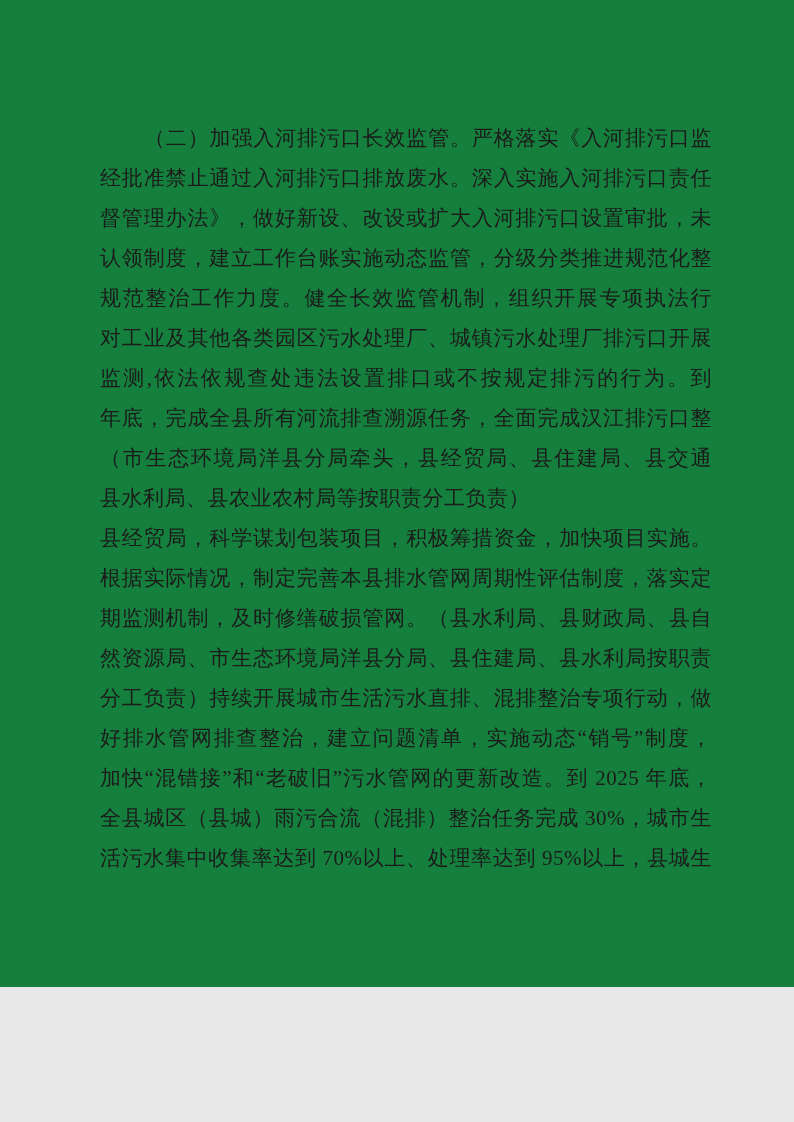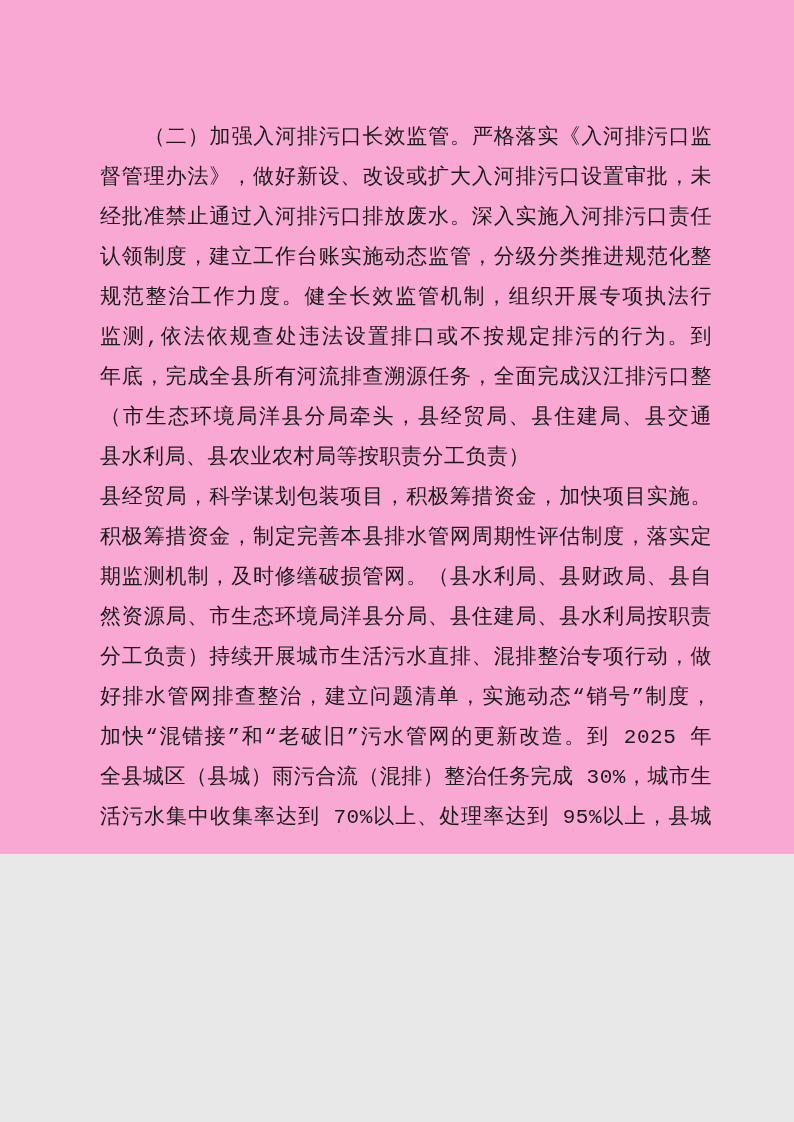--- a/index.html
+++ b/index.html
@@ -3,24 +3,24 @@
 <meta charset="utf-8">
 <style>
   html, body {
     margin: 0;
     padding: 0;
     background: #e8e8e8;
   }
   .page {
     position: relative;
     width: 794px;
-    height: 854px;
-    background: #f9a8d4;
+    height: 987px;
+    background: #15803d;
     overflow: hidden;
-    font-family: Liberation Mono, monospace;
+    font-family: Liberation Serif, serif;
     color: #1b1b1b;
   }
   .body-text {
     position: absolute;
     left: 100px;
     top: 118px;
     width: 612px;
   }
   .line {
     font-size: 21px;
@@ -48,30 +48,31 @@
     letter-spacing: 2px;
     color: #1b1b1b;
   }
 </style>
 </head>
 <body>
 
 <div class="page">
   <div class="body-text">
     <div class="line indent">（二）加强入河排污口长效监管。严格落实《入河排污口监</div>
+    <div class="line">经批准禁止通过入河排污口排放废水。深入实施入河排污口责任</div>
     <div class="line">督管理办法》，做好新设、改设或扩大入河排污口设置审批，未</div>
-    <div class="line">经批准禁止通过入河排污口排放废水。深入实施入河排污口责任</div>
     <div class="line">认领制度，建立工作台账实施动态监管，分级分类推进规范化整</div>
     <div class="line">规范整治工作力度。健全长效监管机制，组织开展专项执法行动，</div>
+    <div class="line">对工业及其他各类园区污水处理厂、城镇污水处理厂排污口开展</div>
     <div class="line">监测,依法依规查处违法设置排口或不按规定排污的行为。到 2025</div>
     <div class="line">年底，完成全县所有河流排查溯源任务，全面完成汉江排污口整</div>
     <div class="line">（市生态环境局洋县分局牵头，县经贸局、县住建局、县交通局、</div>
     <div class="line short">县水利局、县农业农村局等按职责分工负责）</div>
     <div class="line">县经贸局，科学谋划包装项目，积极筹措资金，加快项目实施。</div>
-    <div class="line">积极筹措资金，制定完善本县排水管网周期性评估制度，落实定</div>
+    <div class="line">根据实际情况，制定完善本县排水管网周期性评估制度，落实定</div>
     <div class="line">期监测机制，及时修缮破损管网。（县水利局、县财政局、县自</div>
     <div class="line">然资源局、市生态环境局洋县分局、县住建局、县水利局按职责</div>
     <div class="line">分工负责）持续开展城市生活污水直排、混排整治专项行动，做</div>
     <div class="line">好排水管网排查整治，建立问题清单，实施动态“销号”制度，</div>
     <div class="line">加快“混错接”和“老破旧”污水管网的更新改造。到 2025 年底，</div>
     <div class="line">全县城区（县城）雨污合流（混排）整治任务完成 30%，城市生</div>
     <div class="line">活污水集中收集率达到 70%以上、处理率达到 95%以上，县城生活</div>
   </div>
   <div class="page-number">- 6 -</div>
 </div>

